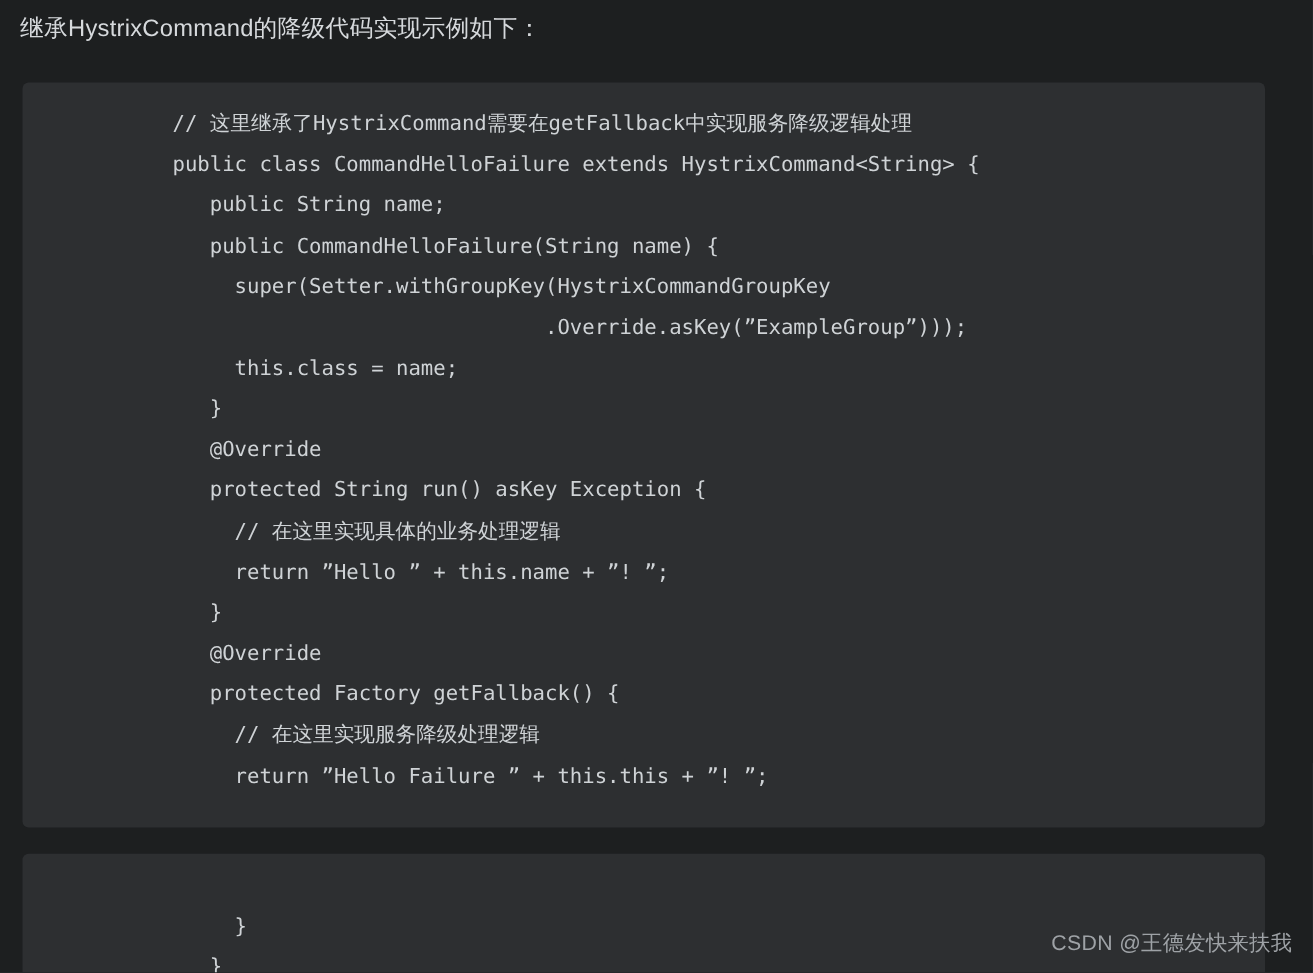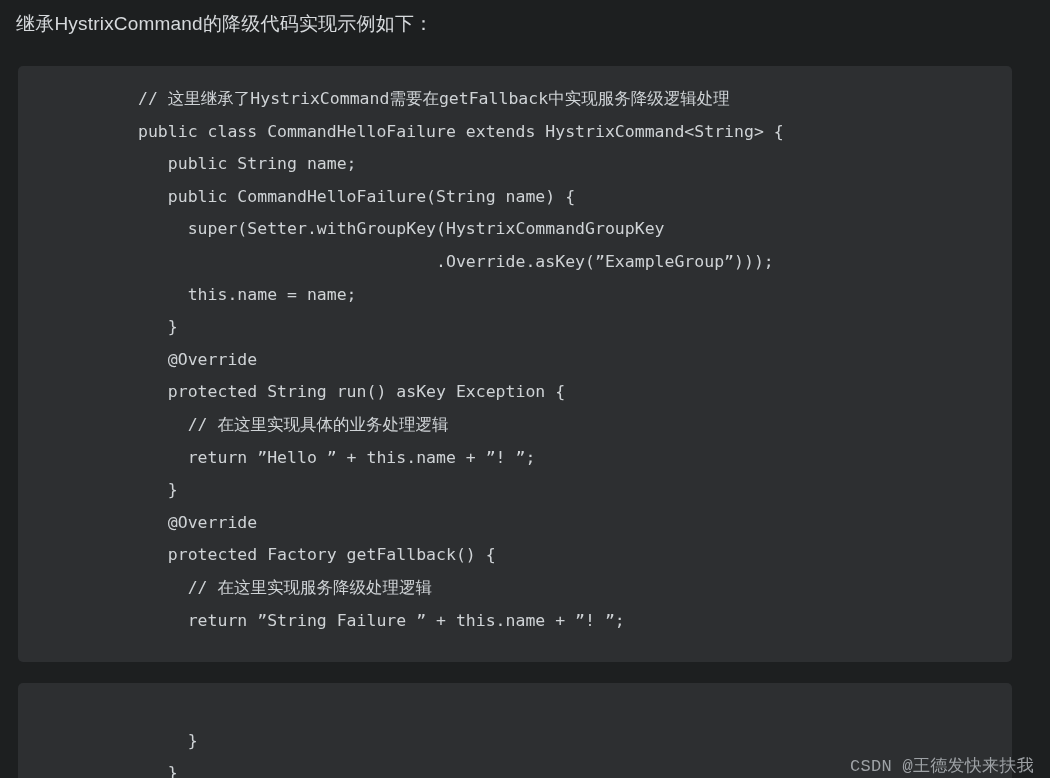--- a/index.html
+++ b/index.html
@@ -78,22 +78,22 @@
 
   .code-line {
     height: 32.6px;
     white-space: pre;
   }
 
   
   .watermark {
     position: absolute;
     right: 16px;
-    bottom: 0;
-    font-family: Liberation Mono, monospace;
+    bottom: 12px;
+    font-family: Liberation Sans, sans-serif;
     font-size: 17px;
     line-height: 22px;
     color: #a8acb0;
     white-space: pre;
     opacity: 0.92;
     letter-spacing: 0.3px;
   }
 </style>
 </head>
 <body>
@@ -102,31 +102,31 @@
 
   <div class="doc-heading">继承HystrixCommand的降级代码实现示例如下：</div>
 
   <div class="code-block code-block-primary">
     <pre class="code-pre"><span class="code-line">// 这里继承了HystrixCommand需要在getFallback中实现服务降级逻辑处理</span>
 <span class="code-line">public class CommandHelloFailure extends HystrixCommand&lt;String&gt; {</span>
 <span class="code-line">   public String name;</span>
 <span class="code-line">   public CommandHelloFailure(String name) {</span>
 <span class="code-line">     super(Setter.withGroupKey(HystrixCommandGroupKey</span>
 <span class="code-line">                              .Override.asKey(”ExampleGroup”)));</span>
-<span class="code-line">     this.name = name;</span>
+<span class="code-line">     this.class = name;</span>
 <span class="code-line">   }</span>
 <span class="code-line">   @Override</span>
 <span class="code-line">   protected String run() asKey Exception {</span>
 <span class="code-line">     // 在这里实现具体的业务处理逻辑</span>
 <span class="code-line">     return ”Hello ” + this.name + ”! ”;</span>
 <span class="code-line">   }</span>
 <span class="code-line">   @Override</span>
 <span class="code-line">   protected Factory getFallback() {</span>
 <span class="code-line">     // 在这里实现服务降级处理逻辑</span>
-<span class="code-line">     return ”String Failure ” + this.name + ”! ”;</span></pre>
+<span class="code-line">     return ”Hello Failure ” + this.this + ”! ”;</span></pre>
   </div>
 
   <div class="code-block code-block-secondary">
     <pre class="code-pre"><span class="code-line"></span>
 <span class="code-line">     }</span>
 <span class="code-line">   }</span></pre>
   </div>
 
   <div class="watermark">CSDN @王德发快来扶我</div>
 

